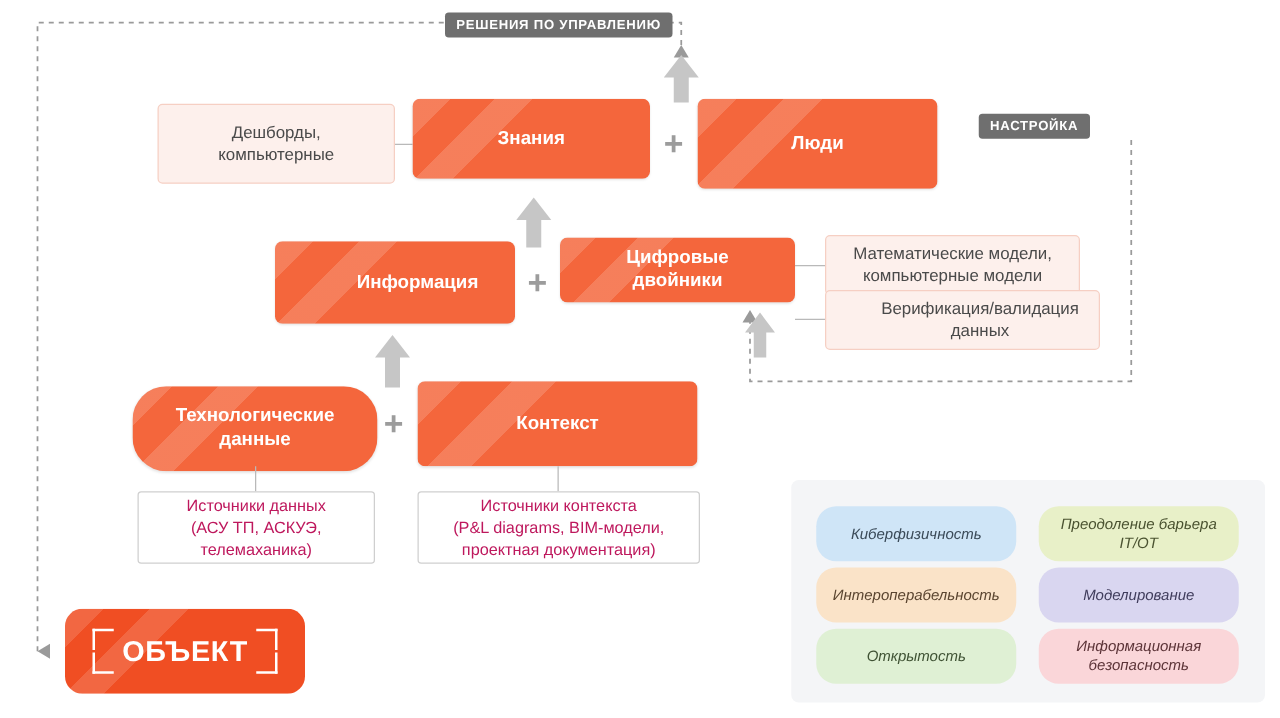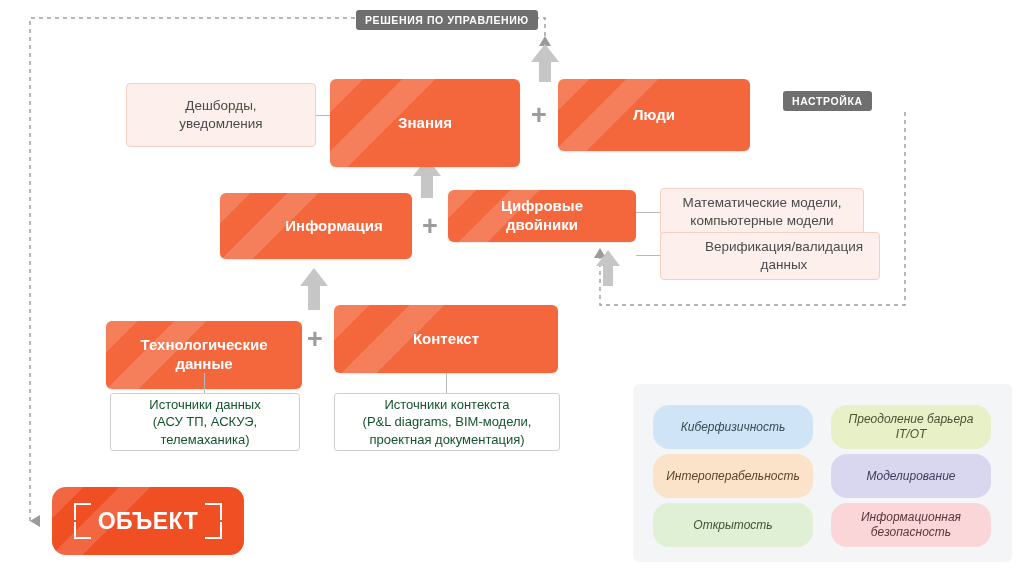--- a/index.html
+++ b/index.html
@@ -31,21 +31,21 @@
     border:1px solid #f6cfc3;
     border-radius:4px;
     color:#4a4a4a;
     font-size:13.5px;
     line-height:1.35;
   }
   .white{
     background:#ffffff;
     border:1px solid #cfcfcf;
     border-radius:3px;
-    color:#14532d;
+    color:#be185d;
     font-size:13px;
     line-height:1.35;
   }
   .plus{
     position:absolute;
     font-size:27px;
     font-weight:bold;
     color:#9c9c9c;
     line-height:1;
   }
@@ -130,25 +130,25 @@
 
     <g fill="#c6c6c6">
       <polygon points="608,250 620,266 613,266 613,286 603,286 603,266 596,266"></polygon>
     </g>
   </svg>
 
   <div class="framelabel" style="left:324px;top:10px;margin-left:32px;">РЕШЕНИЯ ПО УПРАВЛЕНИЮ</div>
   <div class="framelabel" style="left:783px;top:91px;">НАСТРОЙКА</div>
 
   <div class="box pale" style="left:126px;top:83px;width:190px;height:64px;white-space:pre-line;">Дешборды,
-уведомления</div>
+компьютерные</div>
 
   <div class="ln lnh" style="left:316px;top:115px;width:14px;"></div>
 
-  <div class="box orange" style="left:330px;top:79px;width:190px;height:88px;">Знания</div>
+  <div class="box orange" style="left:330px;top:79px;width:190px;height:64px;">Знания</div>
 
   <div class="plus" style="left:531px;top:102px;">+</div>
 
   <div class="box orange" style="left:558px;top:79px;width:192px;height:72px;">Люди</div>
 
   <div class="box orange" style="left:220px;top:193px;width:192px;height:66px;padding-left:36px;">Информация</div>
 
   <div class="plus" style="left:422px;top:213px;">+</div>
 
   <div class="box orange" style="left:448px;top:190px;width:188px;height:52px;white-space:pre-line;">Цифровые
@@ -156,21 +156,21 @@
 
   <div class="ln lnh" style="left:636px;top:212px;width:24px;"></div>
   <div class="ln lnh" style="left:636px;top:255px;width:24px;"></div>
 
   <div class="box pale" style="left:660px;top:188px;width:204px;height:48px;white-space:pre-line;">Математические модели,
 компьютерные модели</div>
 
   <div class="box pale" style="left:660px;top:232px;width:220px;height:48px;white-space:pre-line;padding-left:28px;">Верификация/валидация
 данных</div>
 
-  <div class="box orange" style="left:106px;top:321px;width:196px;height:68px;white-space:pre-line;">Технологические
+  <div class="box orange" style="left:106px;top:309px;width:196px;height:68px;white-space:pre-line;border-radius:27px;">Технологические
 данные</div>
 
   <div class="plus" style="left:307px;top:326px;">+</div>
 
   <div class="box orange" style="left:334px;top:305px;width:224px;height:68px;">Контекст</div>
 
   <div class="ln lnv" style="left:204px;top:373px;height:20px;"></div>
   <div class="ln lnv" style="left:446px;top:373px;height:20px;"></div>
 
   <div class="box white" style="left:110px;top:393px;width:190px;height:58px;white-space:pre-line;">Источники данных

